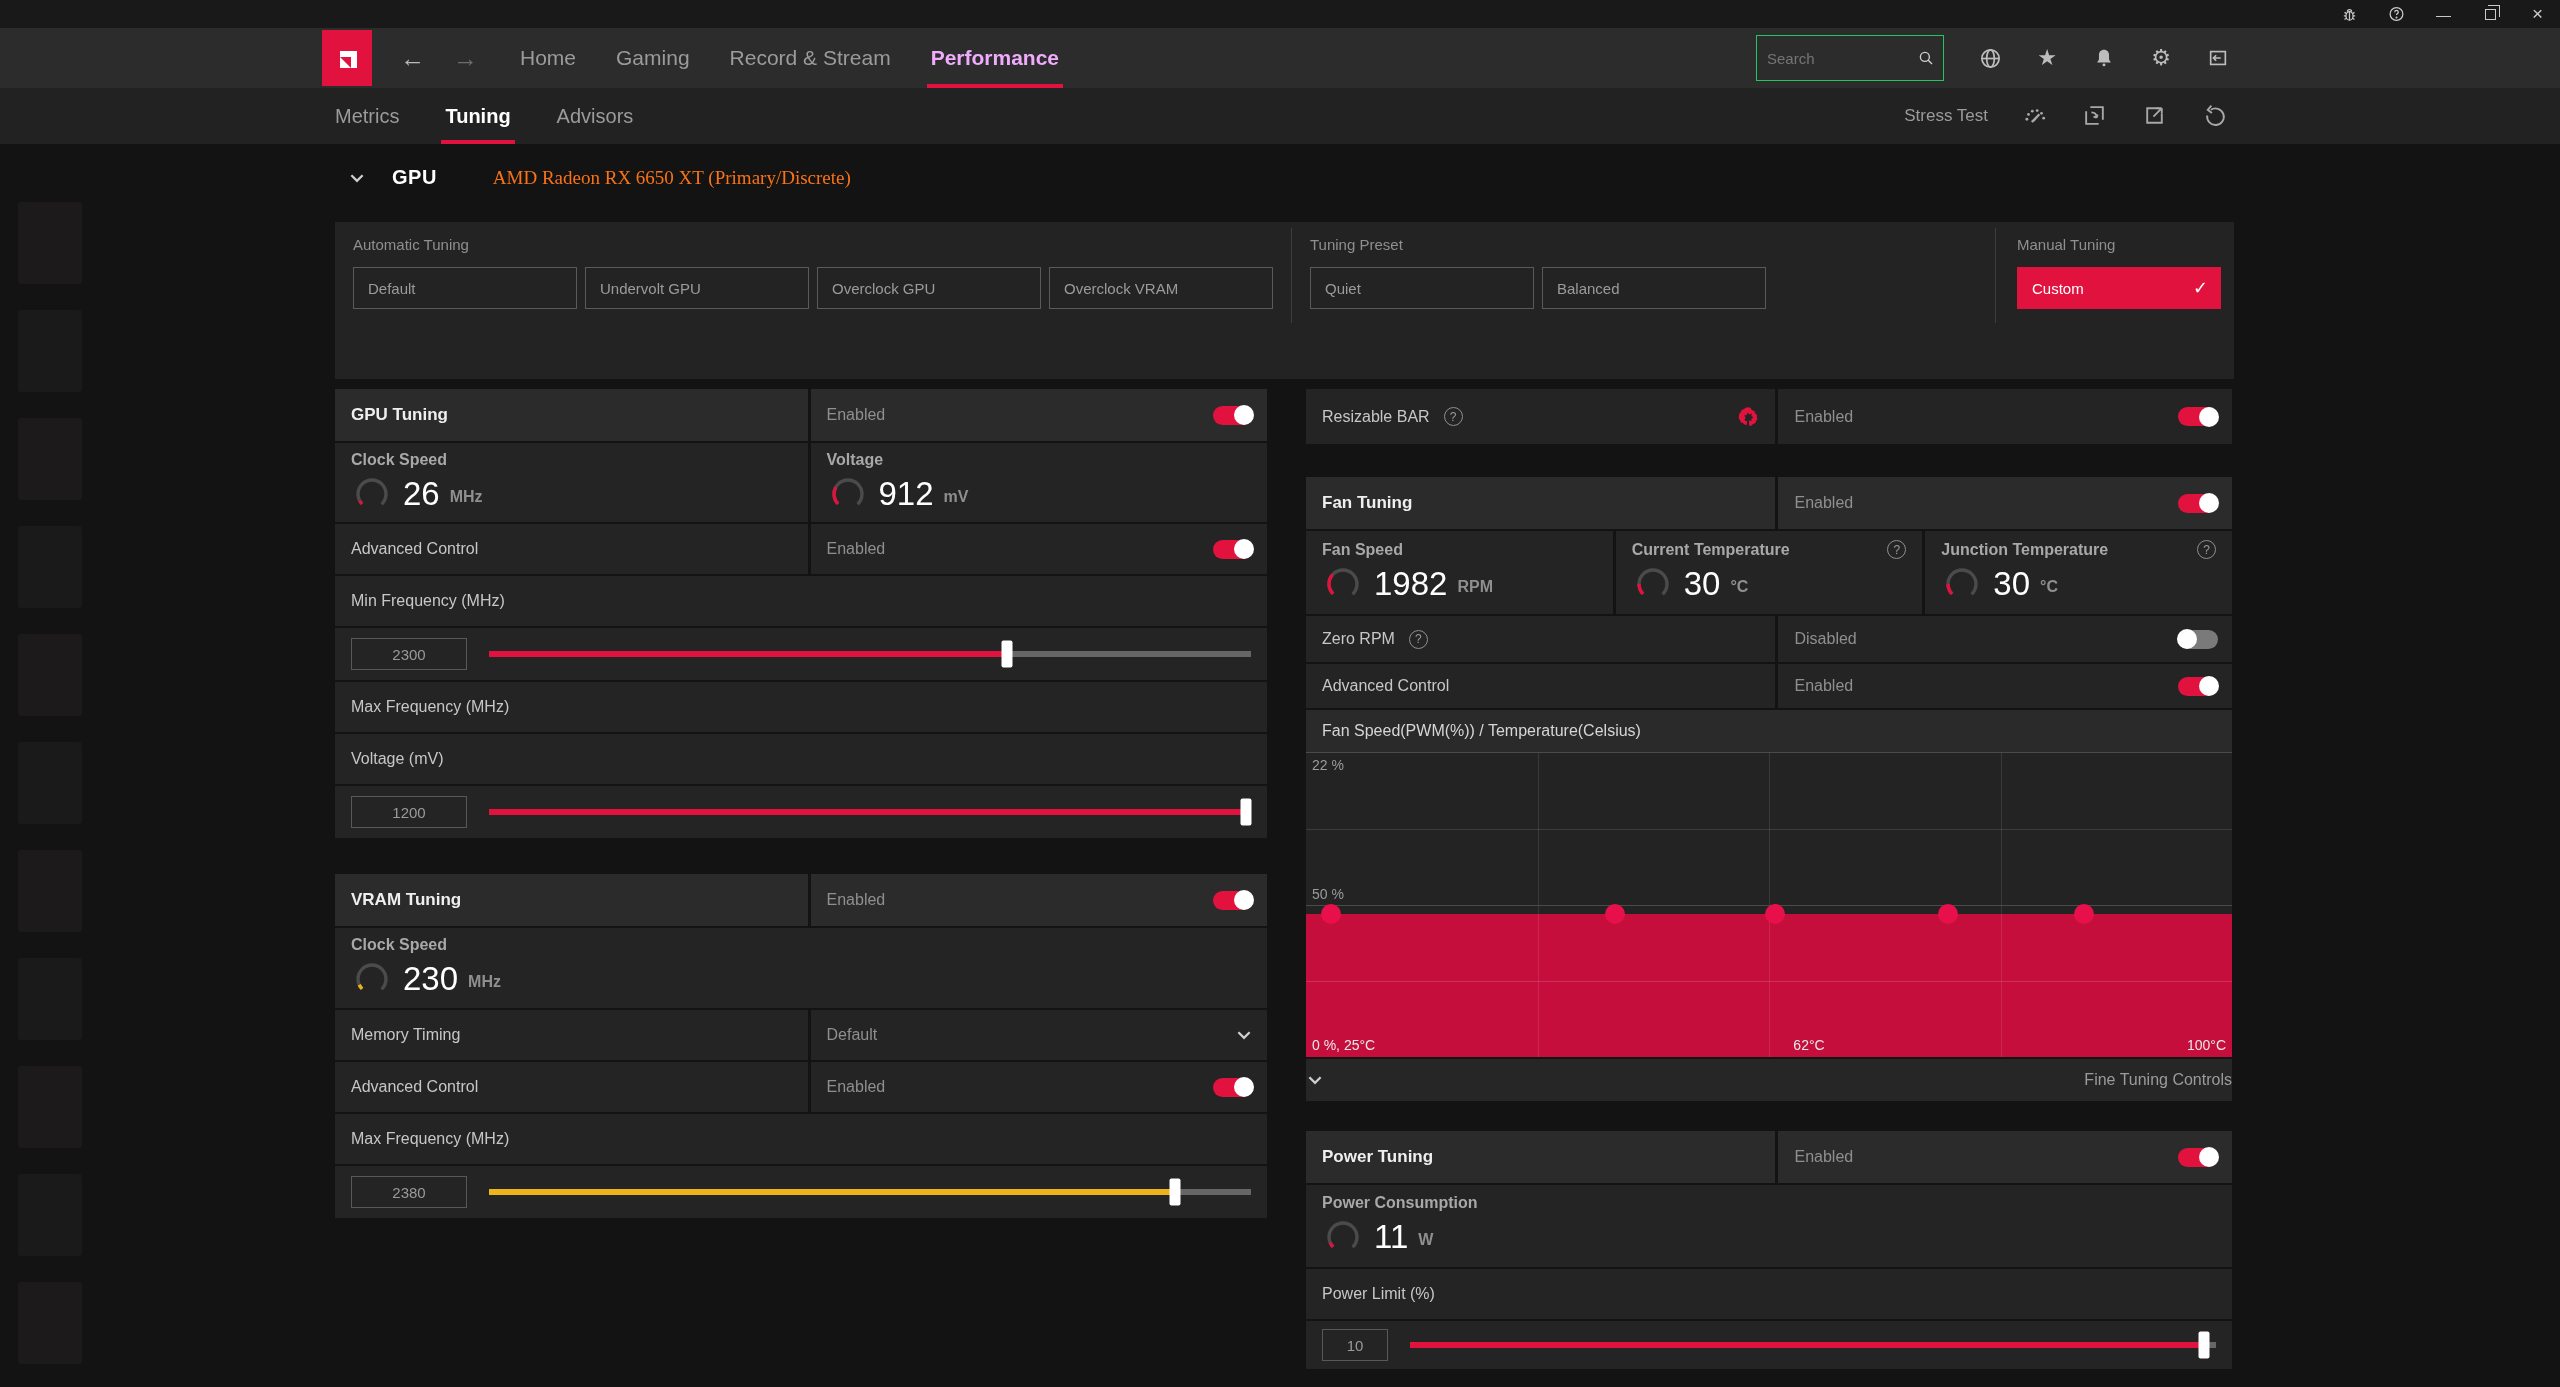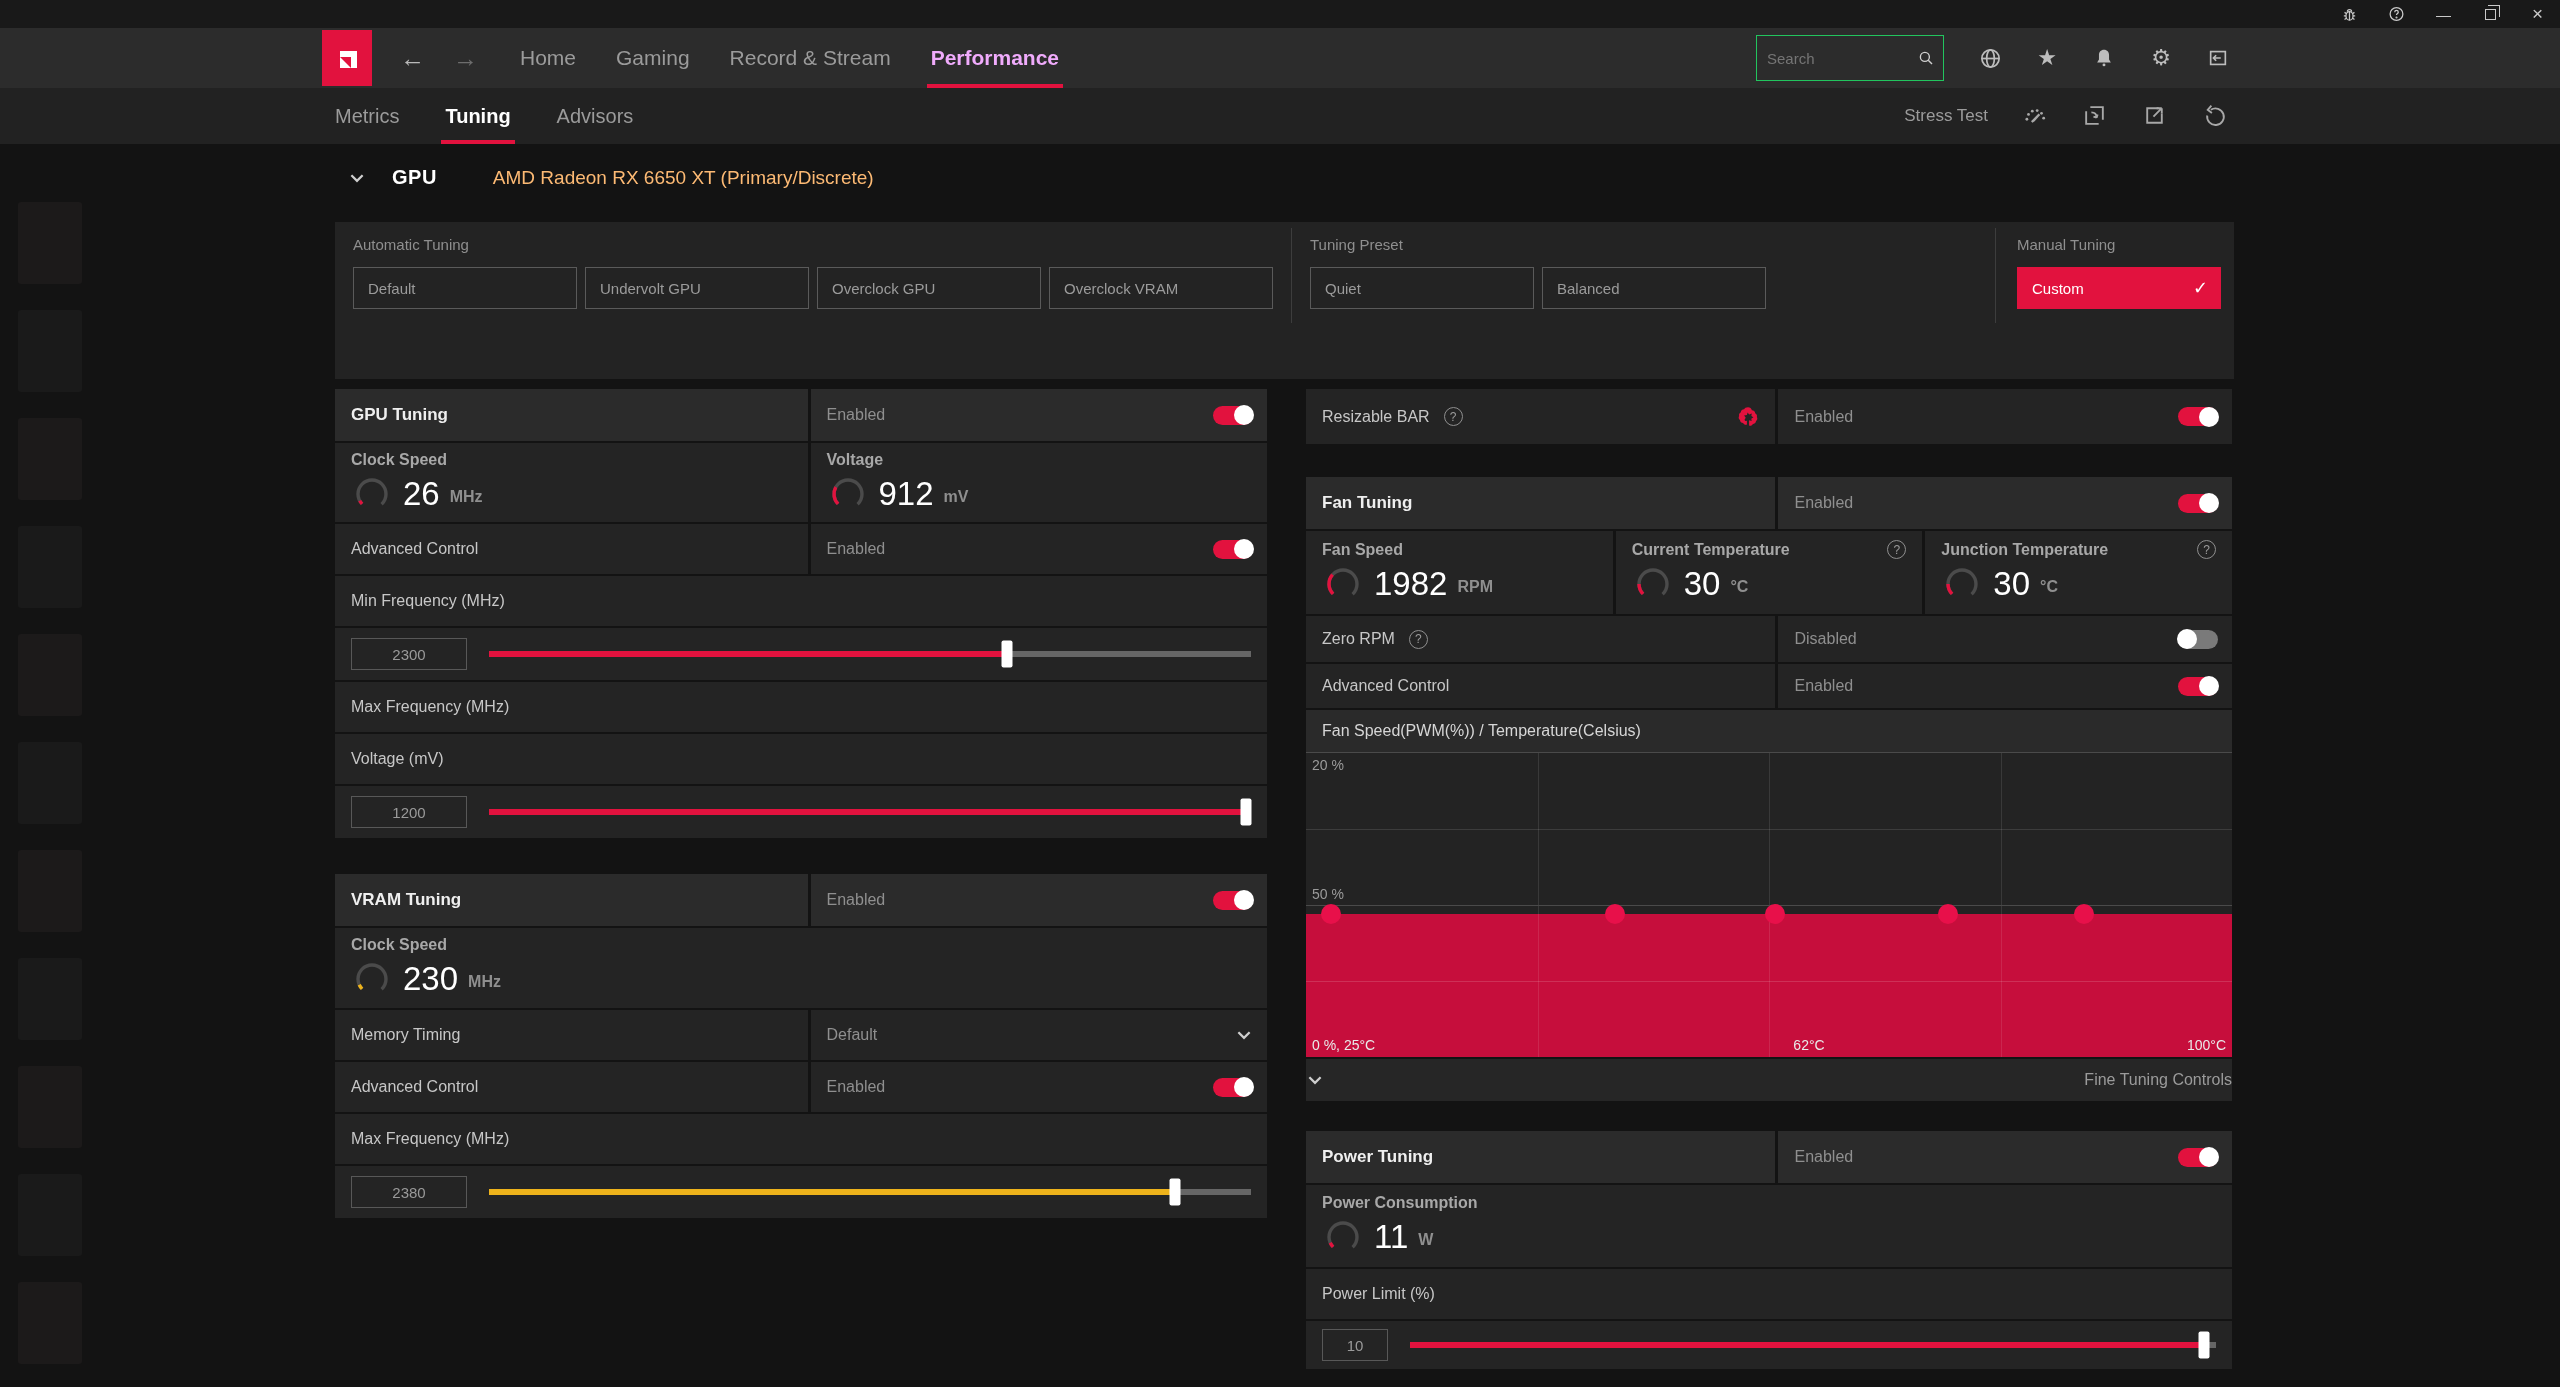--- a/index.html
+++ b/index.html
@@ -42,21 +42,21 @@
 
   
   .content{position:absolute;left:8px;top:144px;width:100%;height:1243px;}
   .bg-thumbs{position:absolute;left:10px;top:58px;display:flex;flex-direction:column;gap:26px;}
   .bg-thumb{width:64px;height:82px;background:#1a1a1a;border-radius:3px;}
   .bg-thumb:nth-child(odd){background:#1c1a1a;}
 
   .device-row{position:absolute;left:340px;top:22px;display:flex;align-items:center;gap:26px;}
   .device-chevron{color:#dcdcdc;width:22px;height:22px;cursor:pointer;}
   .device-section{font-size:20px;color:#fff;font-weight:bold;letter-spacing:.5px;}
-  .device-name{font-size:19px;color:#fdba74;margin-left:30px;}
+  .device-name{font-size:19px;color:#f97316;margin-left:30px;font-family:Liberation Serif, serif;}
 
   .panel{background:#232323;}
   .panel-title-row{height:44px;background:#2a2a2a;display:flex;align-items:center;padding-left:16px;
     font-size:17px;font-weight:bold;color:#efefef;}
 
   
   .tc-panel{position:absolute;left:327px;top:78px;width:1899px;height:157px;}
   .tc-body{position:relative;height:113px;}
   .tc-label{font-size:15px;color:#8f8f8f;}
   .tc-group{position:absolute;top:14px;}
@@ -602,21 +602,21 @@
         </div>
         <div class="chart-title-row">Fan Speed(PWM(%)) / Temperature(Celsius)</div>
         <div class="plot">
           <div class="vgrid" style="left:25%;"></div>
           <div class="vgrid" style="left:50%;"></div>
           <div class="vgrid" style="left:75%;"></div>
           <div class="hgrid" style="top:25%;background:#3c3c3c;"></div>
           <div class="hgrid" style="top:50%;background:#4a4a4a;z-index:3;"></div>
           <div class="hgrid" style="top:75%;background:rgba(255,255,255,.14);z-index:3;"></div>
           <div class="curve-fill" style="height: 47%;"></div>
-          <div class="plot-lab" style="left:6px;top:4px;">20 %</div>
+          <div class="plot-lab" style="left:6px;top:4px;">22 %</div>
           <div class="plot-lab" style="left:6px;top:50%;margin-top:-19px;">50 %</div>
           <div class="plot-lab white" style="left:6px;bottom:4px;">0 %, 25°C</div>
           <div class="plot-lab white" style="left:50%;bottom:4px;transform:translateX(-50%);margin-left:40px;">62°C</div>
           <div class="plot-lab white" style="right:6px;bottom:4px;">100°C</div>
         <div class="curve-dot" style="left: 2.66667%; bottom: 47%;"></div>
             <div class="curve-dot" style="left: 33.3333%; bottom: 47%;"></div>
             <div class="curve-dot" style="left: 50.6667%; bottom: 47%;"></div>
             <div class="curve-dot" style="left: 69.3333%; bottom: 47%;"></div>
             <div class="curve-dot" style="left: 84%; bottom: 47%;"></div>
           </div>

